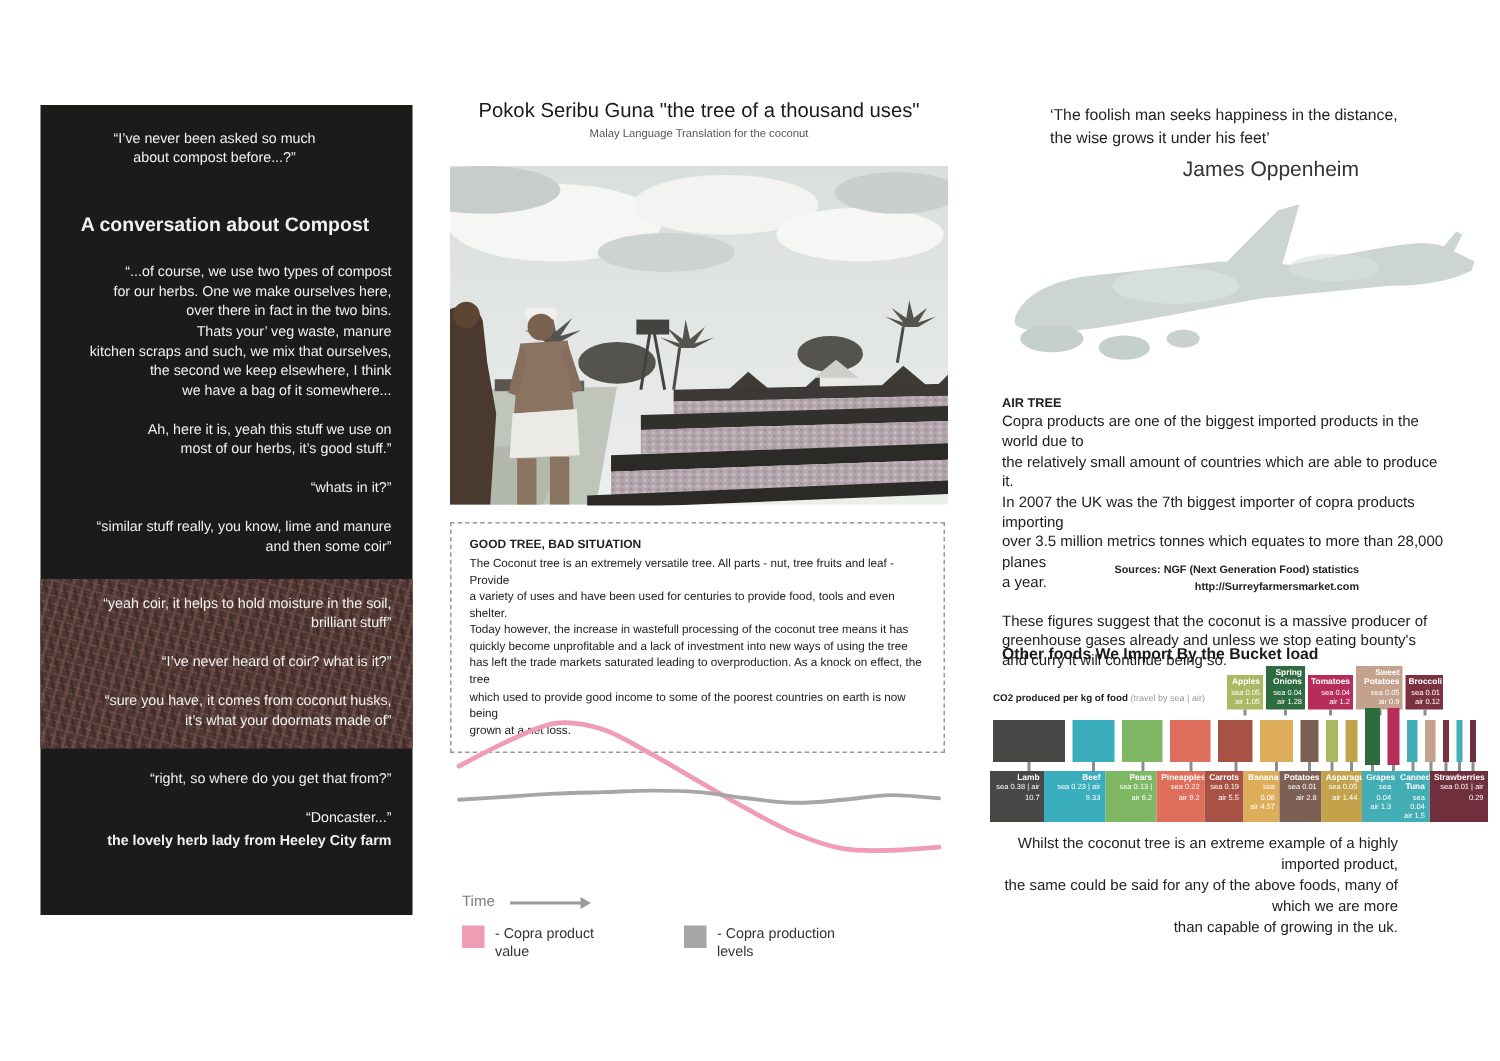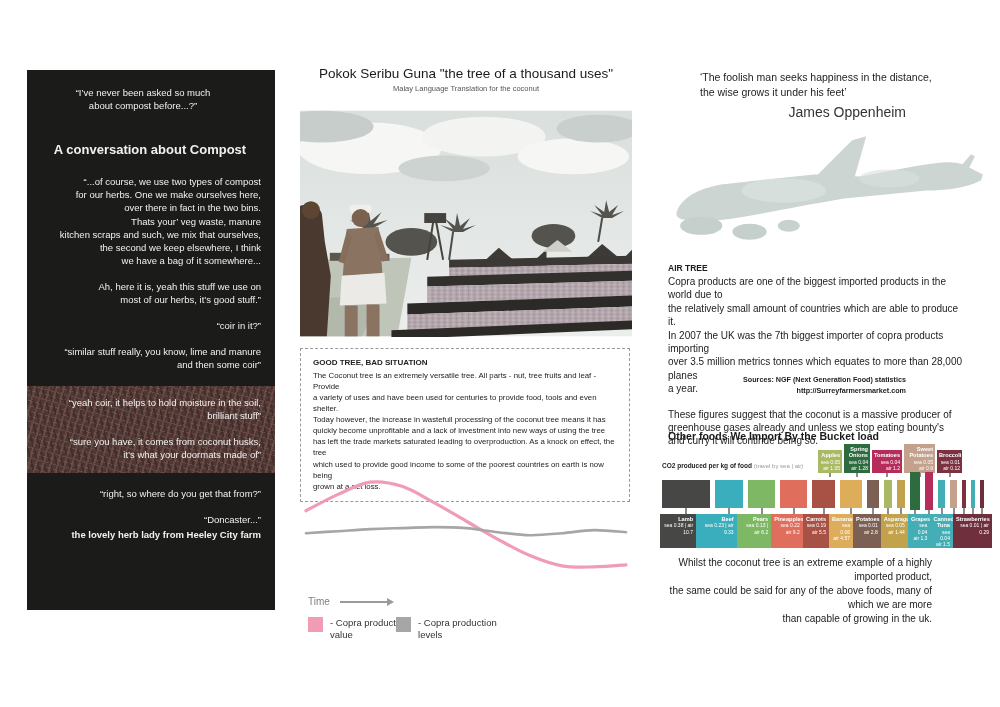--- a/index.html
+++ b/index.html
@@ -31,21 +31,21 @@
   .info-box{position:absolute;left:300px;top:348px;width:330px;box-sizing:border-box;
     border:1px dashed #9a9a9a;padding:9px 12px;background:#fff;}
   .info-box-h{font-size:8px;font-weight:bold;margin-bottom:3px;color:#222;}
   .info-box-b{font-size:7.8px;line-height:1.42;color:#222;}
   .line-chart{position:absolute;left:300px;top:462px;width:335px;height:120px;}
   .time-row{position:absolute;left:308px;top:596px;display:flex;align-items:center;gap:10px;}
   .time-label{font-size:10px;color:#7d7d7d;}
   .time-arrow{position:relative;width:52px;height:2px;background:#9a9a9a;}
   .time-arrow:after{content:'';position:absolute;right:-2px;top:-3px;
     border-left:7px solid #9a9a9a;border-top:4px solid transparent;border-bottom:4px solid transparent;}
-  .legend-row{position:absolute;left:308px;top:617px;display:flex;}
+  .legend-row{position:absolute;left:308px;top:617px;display:flex;gap:60px;}
   .legend-item{display:flex;gap:7px;align-items:flex-start;}
   .legend-swatch{width:15px;height:15px;flex:0 0 auto;}
   .legend-text{font-size:9.5px;color:#333;line-height:1.3;}
 
   
   .quote{position:absolute;left:700px;top:70px;width:290px;font-size:10.5px;line-height:1.45;color:#222;}
   .quote-attrib{position:absolute;left:700px;top:104px;width:206px;text-align:right;
     font-size:14px;color:#333;}
   .plane-wrap{position:absolute;left:663px;top:126px;width:322px;height:126px;}
   .airmiles{position:absolute;left:668px;top:263px;width:300px;}
@@ -82,26 +82,27 @@
     <div class="compost-heading">A conversation about Compost</div>
     <div class="blk pre">“...of course, we use two types of compost
 for our herbs. One we make ourselves here,
 over there in fact in the two bins.
 Thats your’ veg waste, manure
 kitchen scraps and such, we mix that ourselves,
 the second we keep elsewhere, I think
 we have a bag of it somewhere...</div>
     <div class="blk pre">Ah, here it is, yeah this stuff we use on
 most of our herbs, it’s good stuff.”</div>
-    <div class="blk pre">“coir in it?”</div>
+    <div class="blk pre">“whats in it?”</div>
     <div class="blk pre">“similar stuff really, you know, lime and manure
 and then some coir”</div>
     <div class="coir-band">
       <div class="blk pre">“yeah coir, it helps to hold moisture in the soil,
 brilliant stuff”</div>
+      <div class="blk pre">“I’ve never heard of coir? what is it?”</div>
       <div class="blk pre">“sure you have, it comes from coconut husks,
 it’s what your doormats made of”</div>
     </div>
     <div class="blk pre">“right, so where do you get that from?”</div>
     <div class="blk pre" style="margin-bottom:2px">“Doncaster...”</div>
     <div class="blk herb-lady pre">the lovely herb lady from Heeley City farm</div>
   </div>
 
   <div class="mid-title">Pokok Seribu Guna "the tree of a thousand uses"</div>
   <div class="mid-subtitle">Malay Language Translation for the coconut</div>

